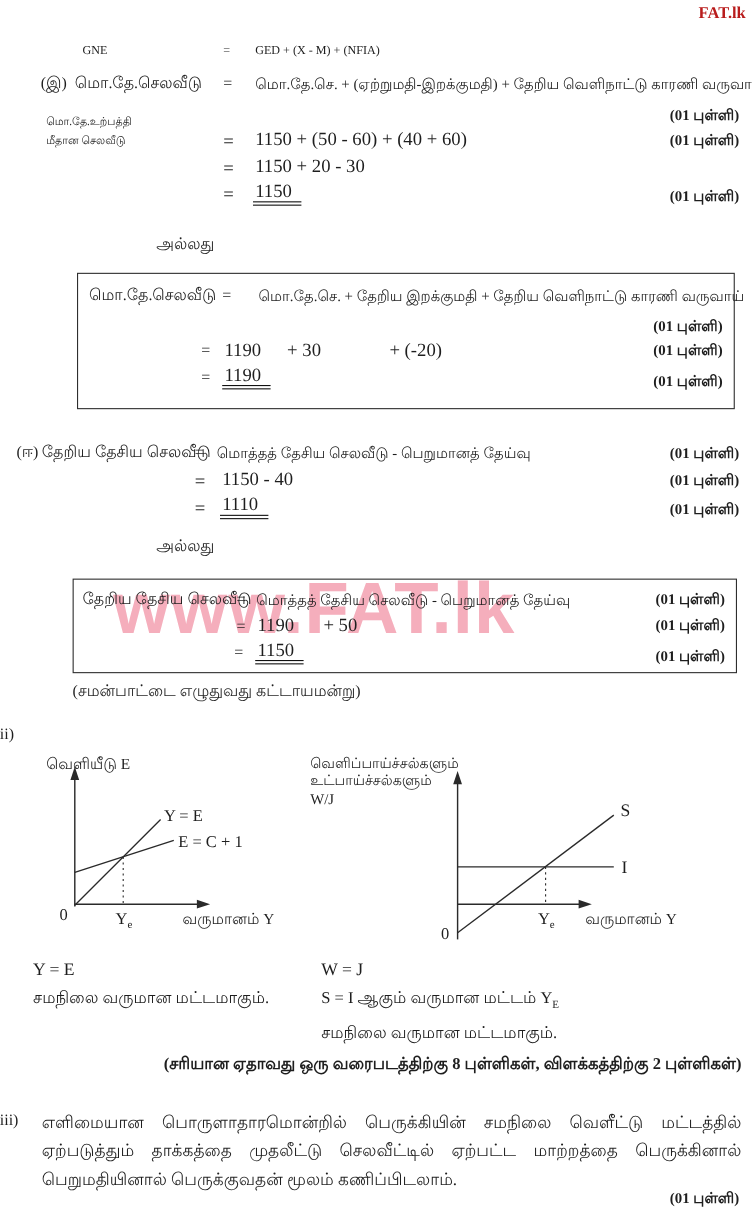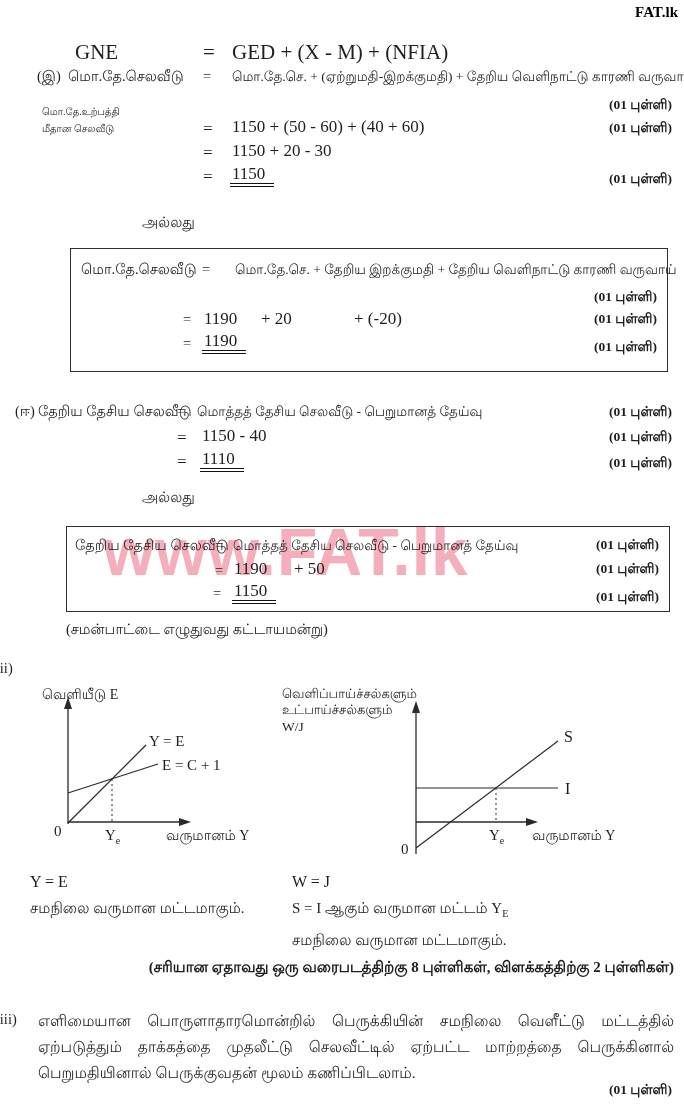--- a/index.html
+++ b/index.html
@@ -5,36 +5,36 @@
   html,body{margin:0;padding:0;background:#fff;}
   .page{
     position:relative;width:684px;height:1109px;background:#ffffff;
     overflow:hidden;color:#1e1e1e;
     font-family:"Liberation Serif","DejaVu Serif",serif;
   }
   .abs{position:absolute;white-space:nowrap;}
   .t{font-size:14.5px;}
   .t13{font-size:13.5px;}
   .n{font-size:17px;}
-  .n16{font-size:21px;text-align:right;}
+  .n16{font-size:11px;text-align:right;}
   .sm{font-size:10px;color:#222;}
   .pts{position:absolute;right:12px;font-weight:700;font-size:13.5px;white-space:nowrap;}
   .box{position:absolute;border:1.5px solid #2e2e2e;}
   .box .pts{right:10px;}
   .du{position:relative;display:inline-block;padding:0 9px 3px 2px;margin-left:-2px;}
   .du::before{content:"";position:absolute;left:0;right:0;bottom:3px;border-top:1.4px solid #111;}
   .du::after{content:"";position:absolute;left:0;right:0;bottom:0px;border-top:1.4px solid #111;}
   .watermark{
     position:absolute;left:103px;top:514px;z-index:0;
     font-family:"Liberation Sans","DejaVu Sans",sans-serif;
     font-weight:700;font-size:66px;letter-spacing:1px;color:#f5aebc;
   }
   .logo{
     position:absolute;right:6px;top:4px;z-index:2;
-    font-weight:700;font-size:15px;color:#000000;
+    font-weight:700;font-size:15px;color:#b91c1c;
     font-family:"Liberation Serif","DejaVu Serif",serif;
   }
   .content{position:absolute;left:0;top:0;width:100%;height:100%;z-index:1;}
   .expl{position:absolute;line-height:26px;font-size:15px;white-space:nowrap;}
   .expl .eqline{font-size:16px;}
   sub.e{font-size:10px;}
   .para{
     position:absolute;left:38px;top:1008px;width:636px;
     font-size:15.5px;line-height:26px;text-align:justify;
   }
@@ -79,21 +79,21 @@
     <span class="abs t" style="left:142px;top:214px">அல்லது</span>
 
     <div class="box" style="left:70px;top:248px;width:596px;height:122px">
       <span class="abs t" style="left:10px;top:12px">மொ.தே.செலவீடு</span>
       <span class="abs t" style="left:131px;top:12px">=</span>
       <span class="abs t13" style="left:164px;top:13px">மொ.தே.செ. + தேறிய இறக்குமதி + தேறிய வெளிநாட்டு காரணி வருவாய்</span>
       <span class="pts" style="top:40px">(01 புள்ளி)</span>
 
       <span class="abs t" style="left:112px;top:62px">=</span>
       <span class="abs n" style="left:133px;top:60px">1190</span>
-      <span class="abs n" style="left:190px;top:60px">+ 20</span>
+      <span class="abs n" style="left:190px;top:60px">+ 30</span>
       <span class="abs n" style="left:283px;top:60px">+ (-20)</span>
       <span class="pts" style="top:62px">(01 புள்ளி)</span>
 
       <span class="abs t" style="left:112px;top:86px">=</span>
       <span class="abs n" style="left:133px;top:82px"><span class="du">1190</span></span>
       <span class="pts" style="top:90px">(01 புள்ளி)</span>
     </div>
 
     <span class="abs t" style="left:15px;top:403px">(ஈ)</span>
     <span class="abs t" style="left:38px;top:403px">தேறிய தேசிய செலவீடு</span>

